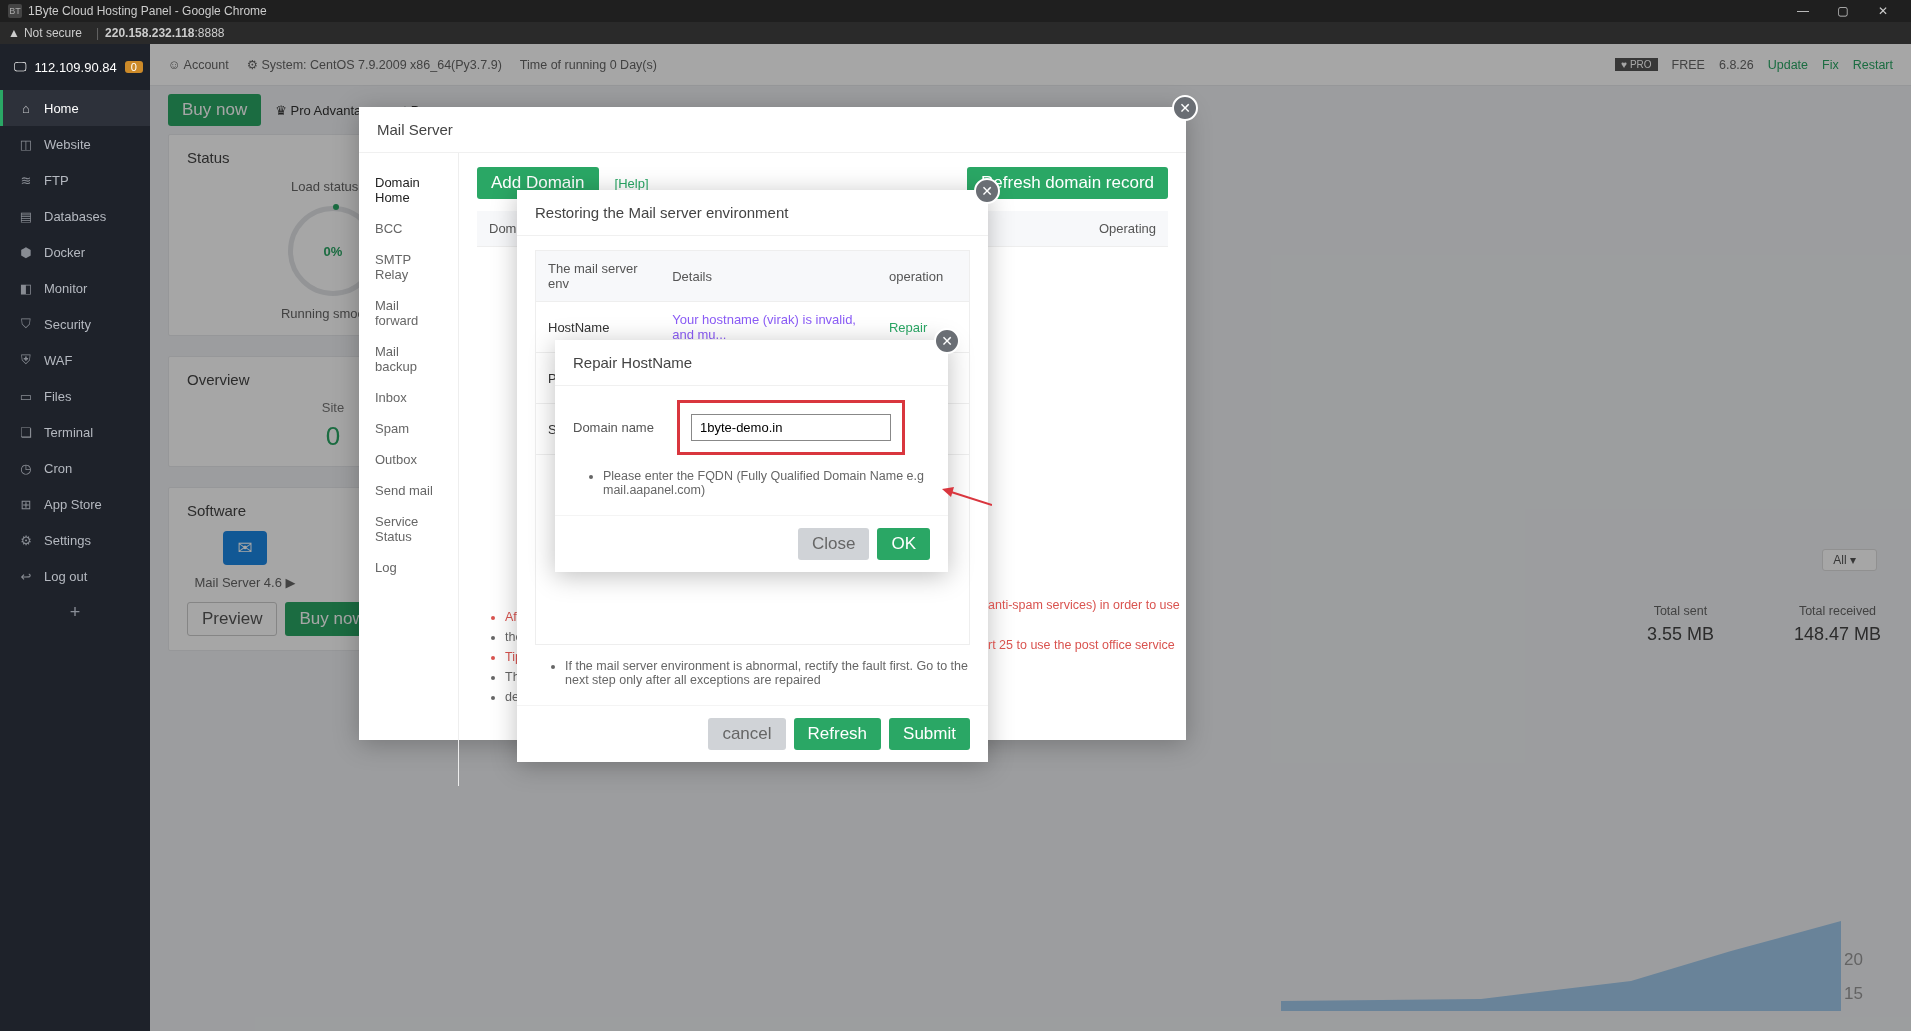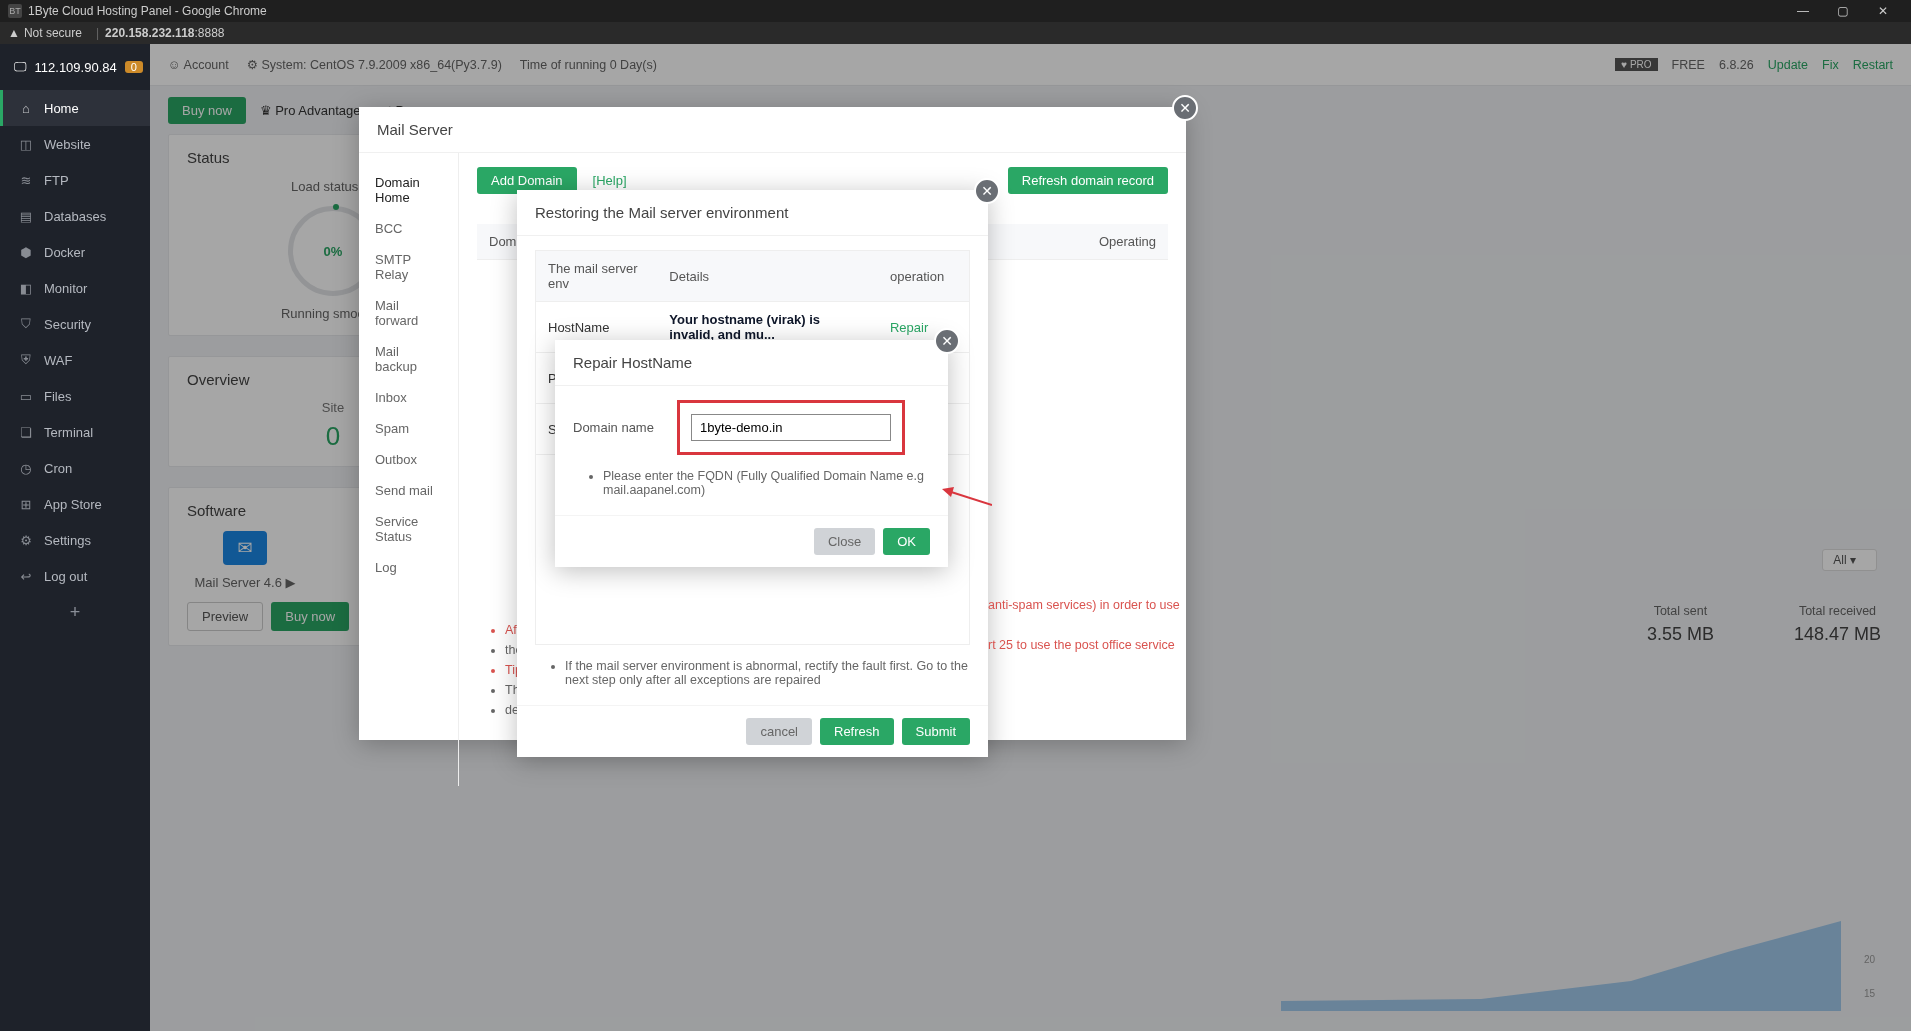--- a/index.html
+++ b/index.html
@@ -28,21 +28,21 @@
 .nav-add { color:#8a8f98; text-align:center; font-size:18px; padding:8px 0; }
 
 
 .main { flex:1; position:relative; }
 .topbar { height:42px; background:#fff; border-bottom:1px solid #e6e8eb; display:flex; align-items:center; padding:0 18px; font-size:12.5px; color:#666; gap:18px;}
 .topbar .right { margin-left:auto; display:flex; gap:14px; align-items:center;}
 .pro-badge { background:#555; color:#fff; border-radius:0; padding:1px 6px; font-size:10px; }
 .topbar .green { color:#2aa765; }
 
 .promo { height:48px; display:flex; align-items:center; padding:0 18px; gap:14px;}
-.btn { display:inline-flex; align-items:center; justify-content:center; padding:6px 14px; border-radius:3px; border:none; cursor:pointer; font-size:13px;}
+.btn { display:inline-flex; align-items:center; justify-content:center; padding:6px 14px; border-radius:3px; border:none; cursor:pointer; font-size:17px;}
 .btn-green { background:#2aa765; color:#fff; }
 .btn-grey  { background:#d0d3d7; color:#666; }
 .btn-outline { background:#fff; border:1px solid #ccc; color:#555;}
 
 .cards { padding:0 18px; display:flex; flex-direction:column; gap:20px; }
 .card { background:#fff; border:1px solid #e6e8eb; border-radius:2px; padding:14px 18px; }
 .card h3 { font-size:15px; font-weight:500; color:#444; margin-bottom:12px;}
 .status-body { display:flex; flex-direction:column; align-items:center; gap:10px; color:#666; }
 .gauge { width:90px; height:90px; border:5px solid #e2e4e7; border-radius:50%; display:flex; align-items:center; justify-content:center; color:#2aa765; font-weight:600; position:relative;}
 .gauge::before{content:"";position:absolute;top:-7px;left:50%;width:6px;height:6px;border-radius:50%;background:#2aa765;}
@@ -53,21 +53,21 @@
 .sw-item { text-align:center; color:#666; width:120px;}
 .sw-icon { width:44px; height:34px; margin:0 auto 10px; display:flex; align-items:center; justify-content:center; border-radius:4px; }
 .sw-icon.mail { background:#1b87e5; color:#fff; font-size:18px;}
 .sw-icon.term { background:#fff; border:1px solid #ccc; font-family:monospace; font-size:14px; position:relative;}
 .sw-icon.term::after{content:"";position:absolute;right:-3px;bottom:-3px;width:10px;height:10px;border-radius:50%;background:#2aa765;}
 .ad-tag { font-size:10px; color:#bbb; float:right;}
 
 
 .metrics { position:absolute; right:30px; top:560px; display:flex; gap:80px; color:#666; font-size:12.5px; text-align:center;}
 .metrics .val { font-size:18px; color:#444; margin-top:6px;}
-.chart-axis { position:absolute; right:36px; bottom:20px; color:#999; font-size:10px; line-height:34px; text-align:right;}
+.chart-axis { position:absolute; right:48px; bottom:20px; color:#999; font-size:17px; line-height:34px; text-align:right;}
 .chart-area{position:absolute;right:70px;bottom:20px;width:560px;height:120px;}
 .chart-area svg{width:100%;height:100%;}
 
 
 .dim { position:absolute; inset:0; background:rgba(0,0,0,.35); }
 
 
 .modal { position:absolute; background:#fff; box-shadow:0 4px 24px rgba(0,0,0,.25); }
 .modal-title { padding:14px 18px; font-size:15px; color:#444; border-bottom:1px solid #f0f0f0; position:relative;}
 .modal-close { position:absolute; width:26px; height:26px; border-radius:50%; background:#6a6e74; color:#fff; display:flex; align-items:center; justify-content:center; font-size:14px; cursor:pointer; top:-12px; right:-12px; border:2px solid #fff;}
@@ -81,21 +81,21 @@
 .ms-tab.active { color:#222; font-weight:500;}
 .ms-content { flex:1; padding:14px 18px; }
 .link-green { color:#2aa765; cursor:pointer; }
 .thead { background:#f7f8fa; }
 
 
 table.env { width:100%; border-collapse:collapse; font-size:13px; }
 table.env th, table.env td { text-align:left; padding:10px 12px; border-bottom:1px solid #eee; }
 table.env th { color:#555; font-weight:500; }
 .ready { color:#2aa765; }
-.err { color:#0f172a;font-weight:bold; }
+.err { color:#8b5cf6; }
 
 ul.hints{list-style:disc;padding-left:28px;color:#666;font-size:12.5px;margin-top:12px;line-height:1.6;}
 ul.hints .red{color:#d9534f;}
 
 
 .repair-field { display:flex; align-items:center; gap:14px; }
 .repair-field label { color:#555; font-size:13px; width:90px; }
 .repair-input-wrap { border:3px solid #d9363e; padding:11px; }
 .repair-input { width:200px; padding:5px 8px; border:1px solid #888; font-size:13px; outline:none;}
 .hint-list { list-style:disc; padding:14px 0 4px 30px; color:#666; font-size:12.5px;}
@@ -291,21 +291,21 @@
         <div class="ms-tab">Mail forward</div>
         <div class="ms-tab">Mail backup</div>
         <div class="ms-tab">Inbox</div>
         <div class="ms-tab">Spam</div>
         <div class="ms-tab">Outbox</div>
         <div class="ms-tab">Send mail</div>
         <div class="ms-tab">Service Status</div>
         <div class="ms-tab">Log</div>
       </div>
     <div class="ms-content">
-      <div style="display:flex;align-items:center;gap:16px;margin-bottom:30px">
+      <div style="display:flex;align-items:center;gap:16px;margin-bottom:12px">
         <button class="btn btn-green">Add Domain</button>
         <span class="link-green">[Help]</span>
         <div style="flex:1"></div>
         <button class="btn btn-green">Refresh domain record</button>
       </div>
       <table class="env">
         <tbody>
             <tr class="thead">
               <th>Domain</th>
               <th></th>

